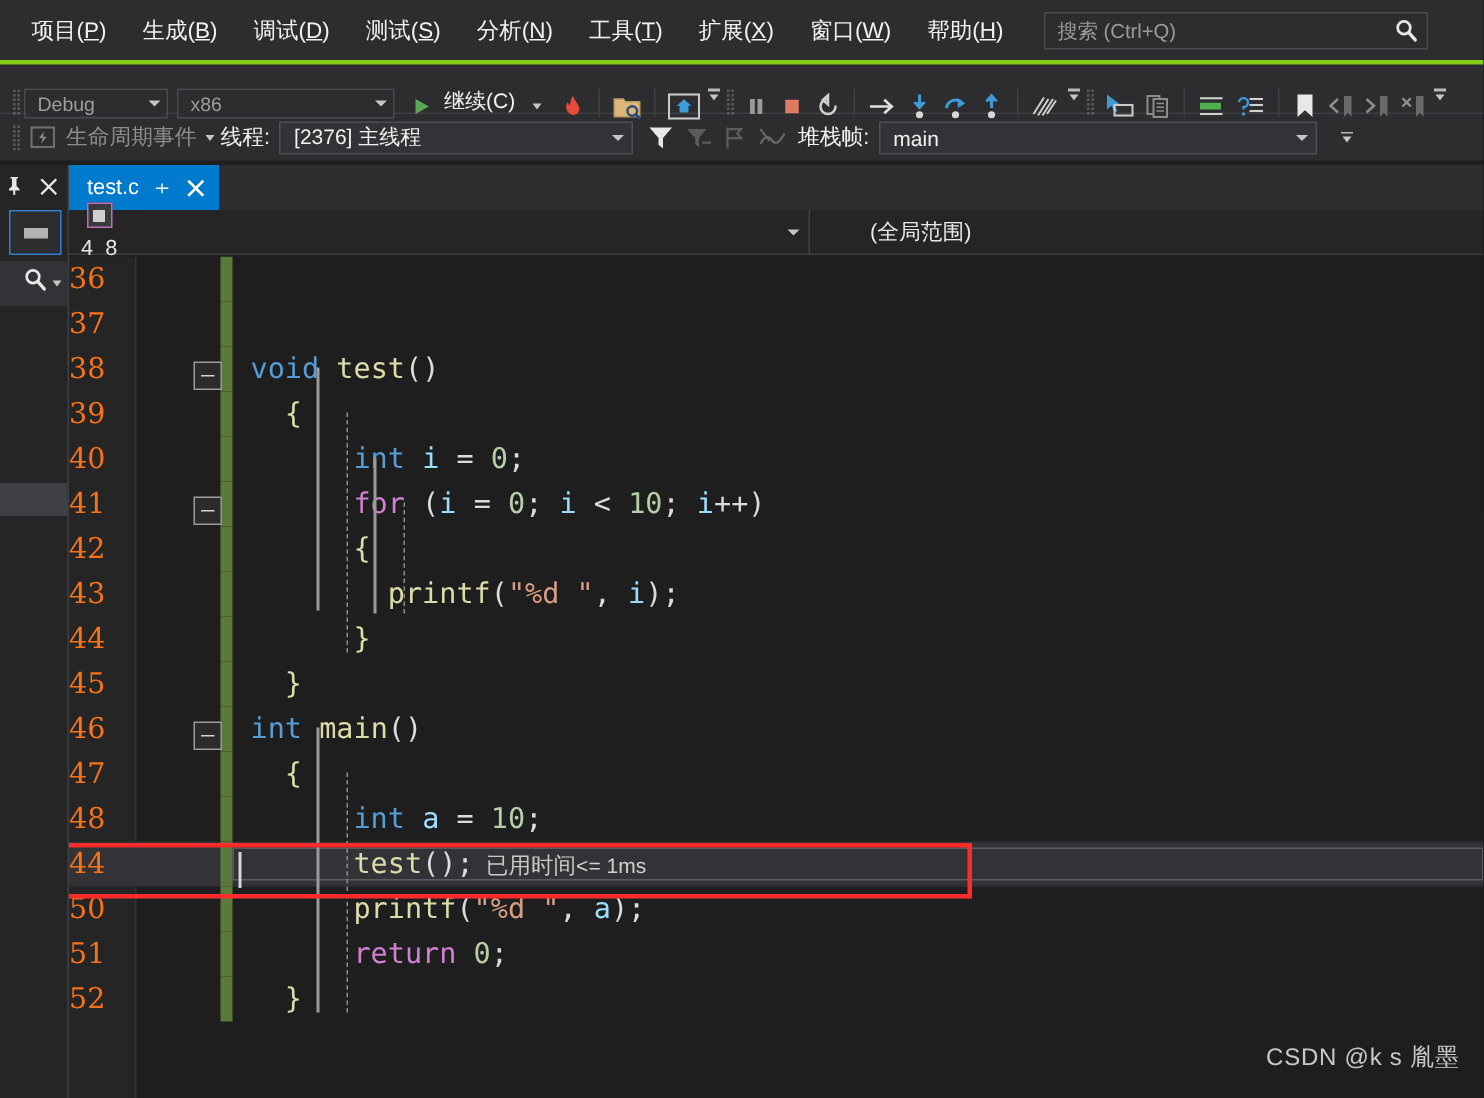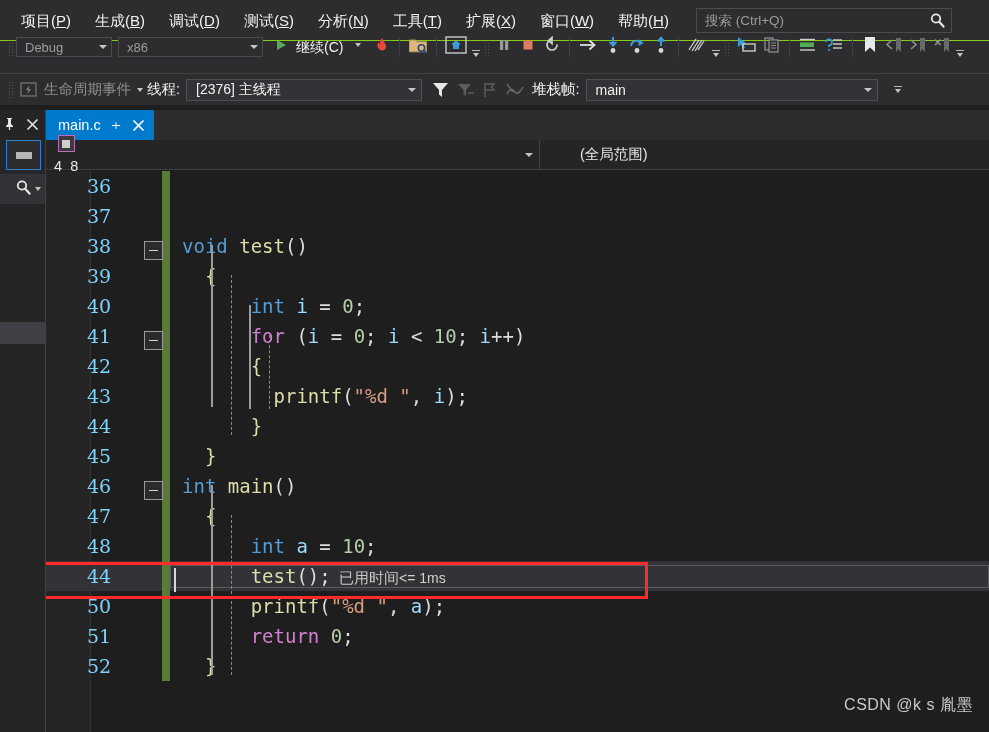--- a/index.html
+++ b/index.html
@@ -27,22 +27,22 @@
   }
   .search-wrap input{
     flex:1;background:transparent;border:0;outline:0;color:#cfcfcf;
     font-size:13.5px;padding:0 8px;font-family:"Liberation Sans",sans-serif;
   }
   .search-wrap input::placeholder{color:#9b9b9b;}
   .search-ico{width:26px;display:flex;align-items:center;justify-content:center;}
 
   
   .toolbar{
-    height:30px;background:#2d2d30;display:flex;align-items:flex-end;
-    padding:16px 6px;box-sizing:border-box;border-top:1px solid #84cc16;
+    height:30px;background:#2d2d30;display:flex;align-items:flex-start;
+    padding:16px 6px;box-sizing:border-box;border-top:3px solid #84cc16;
   }
   .tb-combo{
     height:20px;border:1px solid #494950;background:#2d2d30;
     display:flex;align-items:center;justify-content:space-between;
     font-size:13px;color:#9d9d9d;padding:0 4px 0 8px;margin-right:6px;
     box-sizing:border-box;
   }
   .tb-combo.debug{width:96px;}
   .tb-combo.plat{width:145px;}
   .tb-sep{width:1px;height:19px;background:#3f3f46;margin:0 5px;}
@@ -137,21 +137,21 @@
   }
   .ed-gutter-break{position:absolute;left:0;top:0;width:45px;bottom:0;background:#252526;
     border-right:1px solid #333336;box-sizing:border-box;}
   .code-area{position:absolute;left:0;top:0;right:0;bottom:0;}
   .cline{
     position:relative;height:30px;display:flex;align-items:center;
     font-family:"DejaVu Sans Mono","Liberation Mono",monospace;
     font-size:19px;white-space:pre;box-sizing:border-box;
   }
   .lnum{
-    width:116px;text-align:center;padding-right:10px;color:#7dd3fc;
+    width:101px;text-align:left;padding-right:10px;color:#f97316;
     font-family:"DejaVu Serif","Liberation Serif",serif;font-size:19px;
     box-sizing:border-box;flex:none;
   }
   .chgbar{width:8px;height:30px;background:#5a7a3a;flex:none;}
   .codetext{padding-left:12px;position:relative;flex:1;}
 
   
   .kw{color:#569cd6;}      
   .kw2{color:#d080d0;}     
   .fn{color:#dcdcaa;}      
@@ -498,21 +498,21 @@
           <line x1="10.2" y1="9.8" x2="14.5" y2="14.6" stroke="#e8e8e8" stroke-width="2.2" stroke-linecap="round"></line>
         </svg>
       </span>
       <span class="caret sm"></span>
     </div>
     <div class="ld-blank"></div>
   </div>
 
   <div class="tabstrip">
     <div class="tab">
-      <span class="tab-title">main.c</span>
+      <span class="tab-title">test.c</span>
       <span class="tab-ico">
         <svg width="13" height="13" viewBox="0 0 14 14">
           <path d="M2 6.5 h4 V3.5 h1 v3 h4 v1 H7 v3 H6 v-3 H2 z" fill="#ffffff"></path>
         </svg>
       </span>
       <span class="tab-ico">
         <svg width="13" height="13" viewBox="0 0 13 13">
           <g stroke="#ffffff" stroke-width="1.7">
               <line x1="1.5" y1="1.5" x2="11.5" y2="11.5"></line>
             <line x1="11.5" y1="1.5" x2="1.5" y2="11.5"></line>

